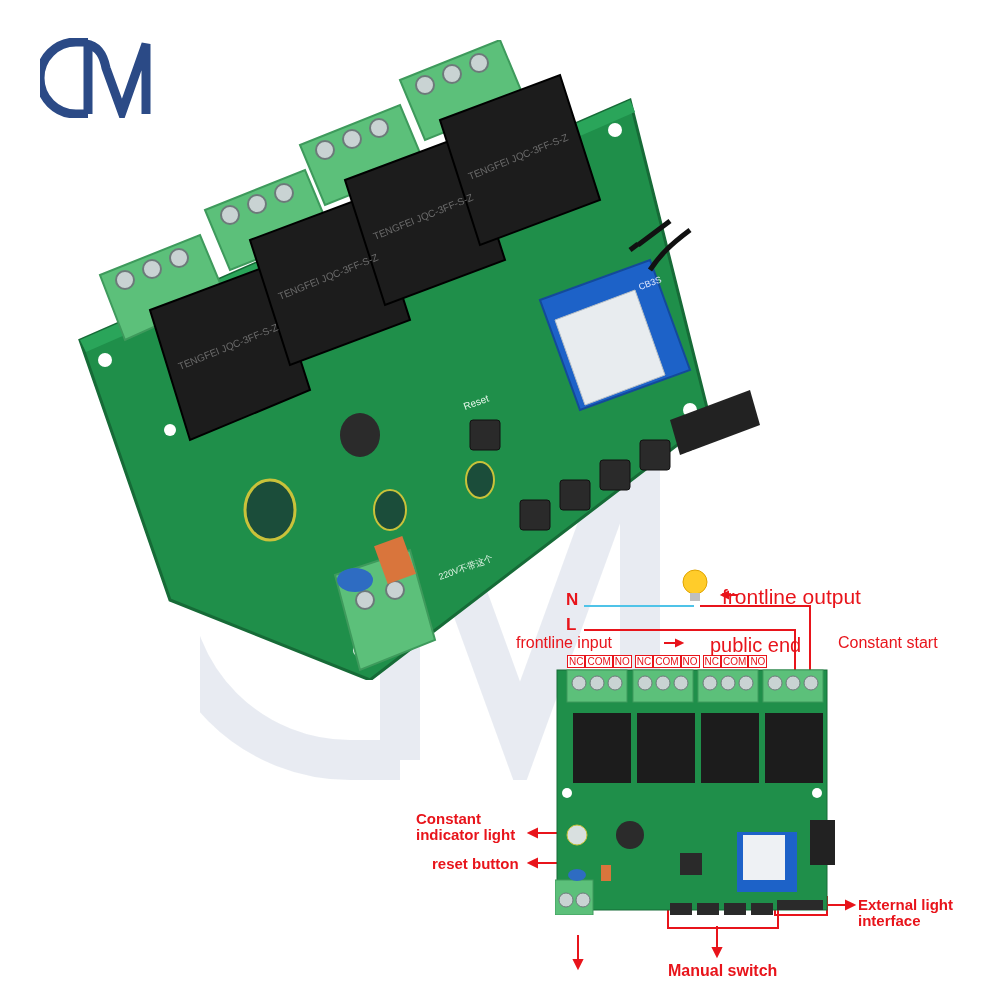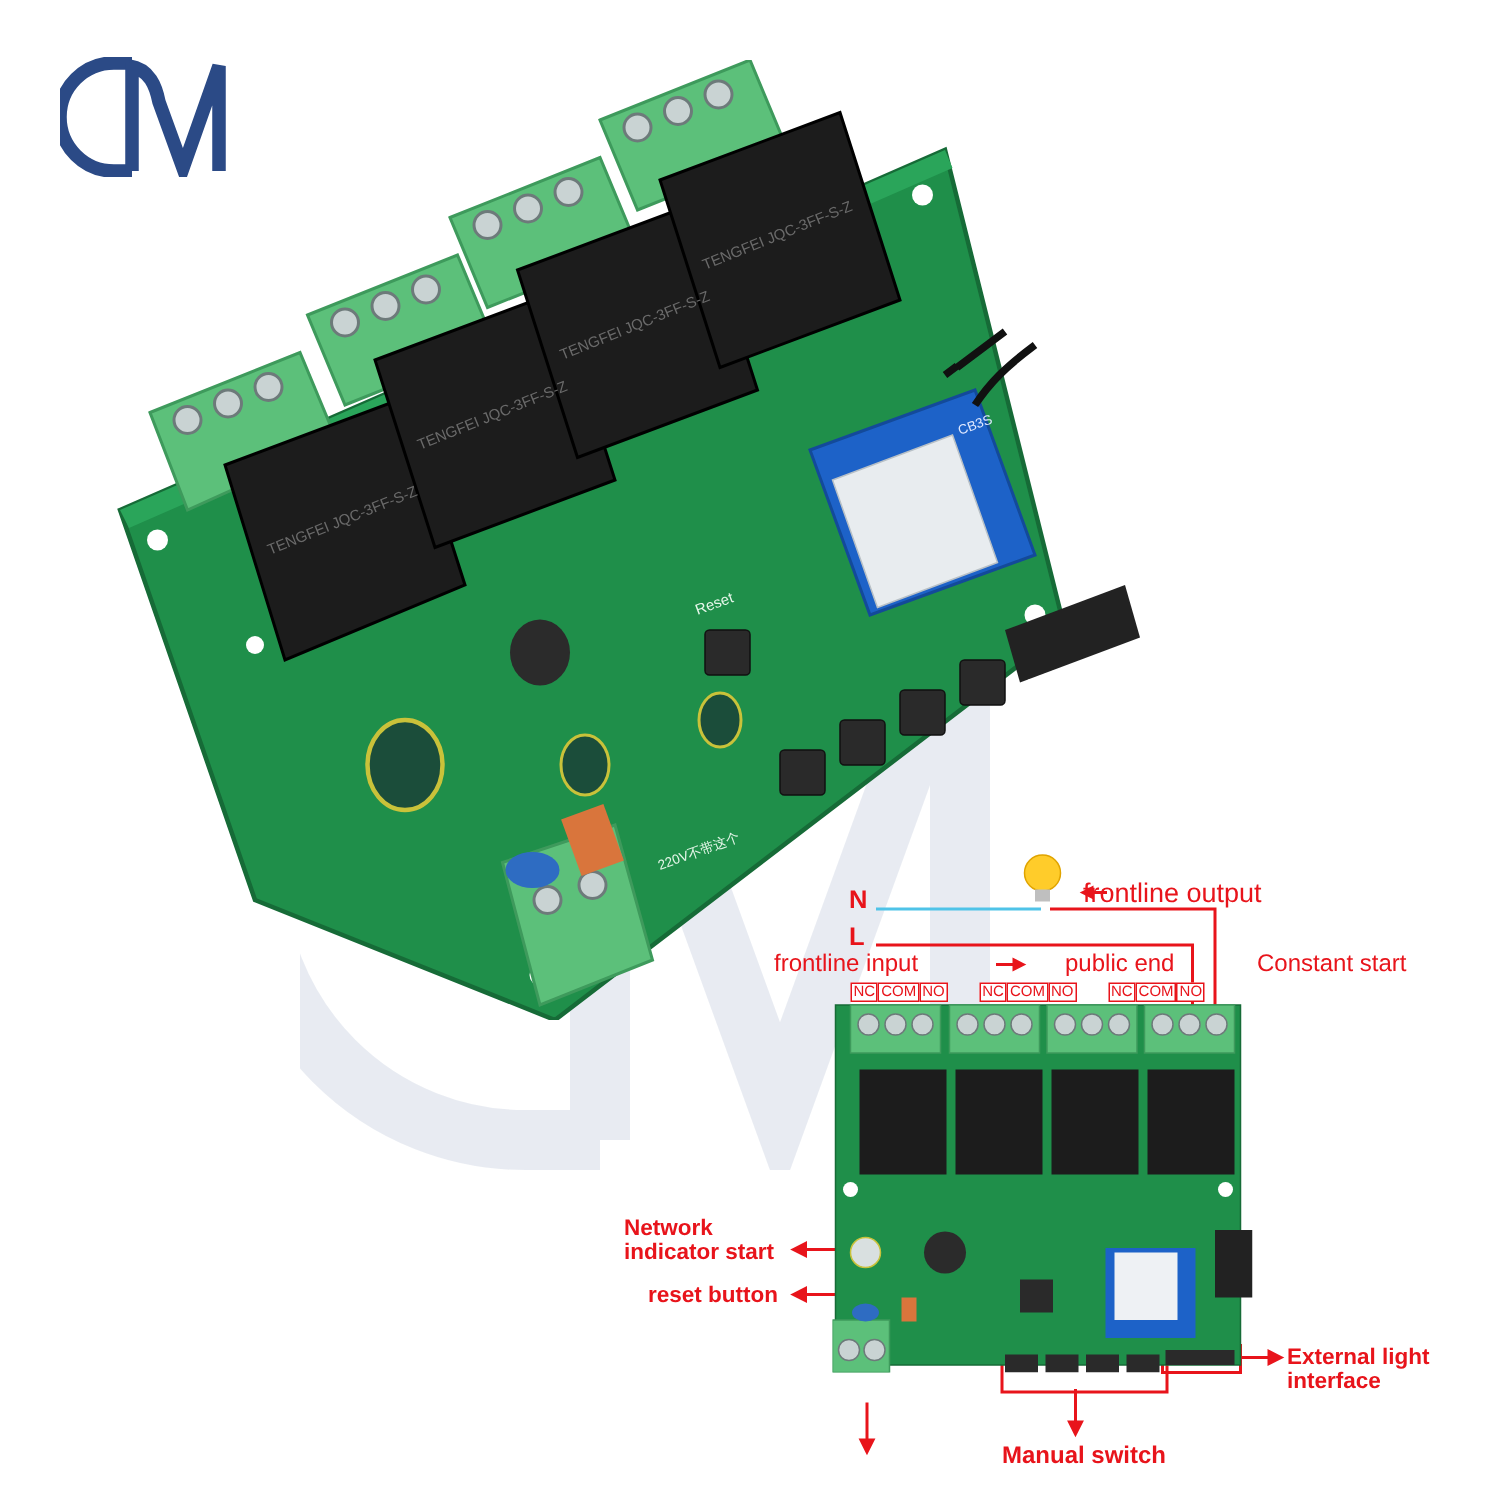--- a/index.html
+++ b/index.html
@@ -10,31 +10,31 @@
 
   
   .board-main { left:70px; top:40px; width:700px; height:640px; }
 
   
   .board-small { left:555px; top:665px; width:280px; height:250px; }
 
   .lbl { position:absolute; color:#e8141b; white-space:nowrap; }
   .lbl-n { left:566px; top:590px; font-size:17px; font-weight:bold; }
   .lbl-l { left:566px; top:615px; font-size:17px; font-weight:bold; }
-  .lbl-fo { left:722px; top:585px; font-size:18px; }
+  .lbl-fo { left:722px; top:585px; font-size:21px; }
   .lbl-fi { left:516px; top:634px; font-size:16px; }
-  .lbl-pe { left:710px; top:634px; font-size:16px; }
+  .lbl-pe { left:710px; top:634px; font-size:20px; }
   .lbl-cs { left:838px; top:634px; font-size:16px; }
   .lbl-net { left:416px; top:811px; font-size:15px; font-weight:bold; line-height:16px; }
   .lbl-reset { left:432px; top:855px; font-size:15px; font-weight:bold; }
   .lbl-ext { left:858px; top:897px; font-size:15px; font-weight:bold; line-height:16px; }
   .lbl-manual { left:668px; top:962px; font-size:16px; font-weight:bold;text-align:right; }
   .lbl-input { left:534px; top:1024px; font-size:16px; font-weight:bold; }
 
-  .pins-row { position:absolute; left:567px; top:655px; display:flex; gap:21px; }
+  .pins-row { position:absolute; left:567px; top:655px; display:flex; gap:3px; }
   .pin-group { display:flex; }
   .pin { border:1px solid #e8141b; color:#e8141b; font-size:10px; padding:0 1px; line-height:11px; background:#fff; }
 </style>
 </head>
 <body>
 
 <svg class="abs logo" viewBox="0 0 130 80">
   <path d="M48 4 H36 A34 34 0 0 0 36 76 H48" fill="none" stroke="#2b4a86" stroke-width="9"></path>
   <path d="M48 4 L48 76 M46 6 C60 8 64 20 66 30 L82 74 L106 6 L106 76" fill="none" stroke="#2b4a86" stroke-width="9" stroke-linejoin="miter"></path>
 </svg>
@@ -226,17 +226,17 @@
     <span class="pin">COM</span>
     <span class="pin">NO</span>
   </div>
   <div class="pin-group">
     <span class="pin">NC</span>
     <span class="pin">COM</span>
     <span class="pin">NO</span>
   </div>
 </div>
 
-<div class="lbl lbl-net" style="width:115px;white-space:normal">Network indicator start</div>
+<div class="lbl lbl-net" style="width:115px;white-space:normal">Constant indicator light</div>
 <div class="lbl lbl-reset">reset button</div>
 <div class="lbl lbl-ext" style="width:140px;white-space:normal">External light interface</div>
 <div class="lbl lbl-manual">Manual switch</div>
 <div class="lbl lbl-input">Input 220V</div>
 
 </body></html>

